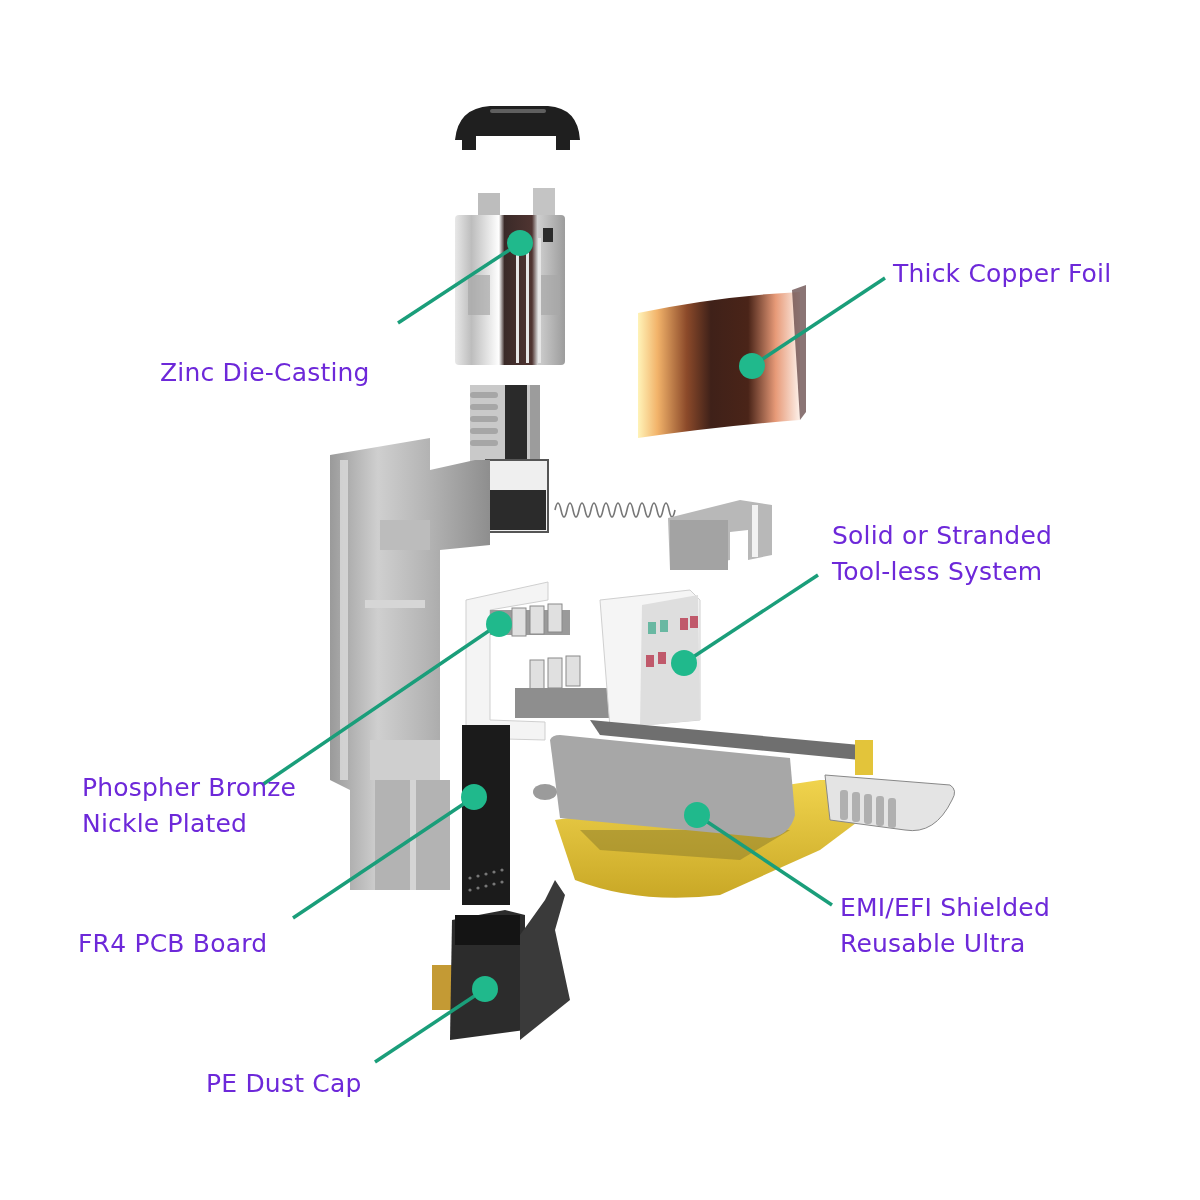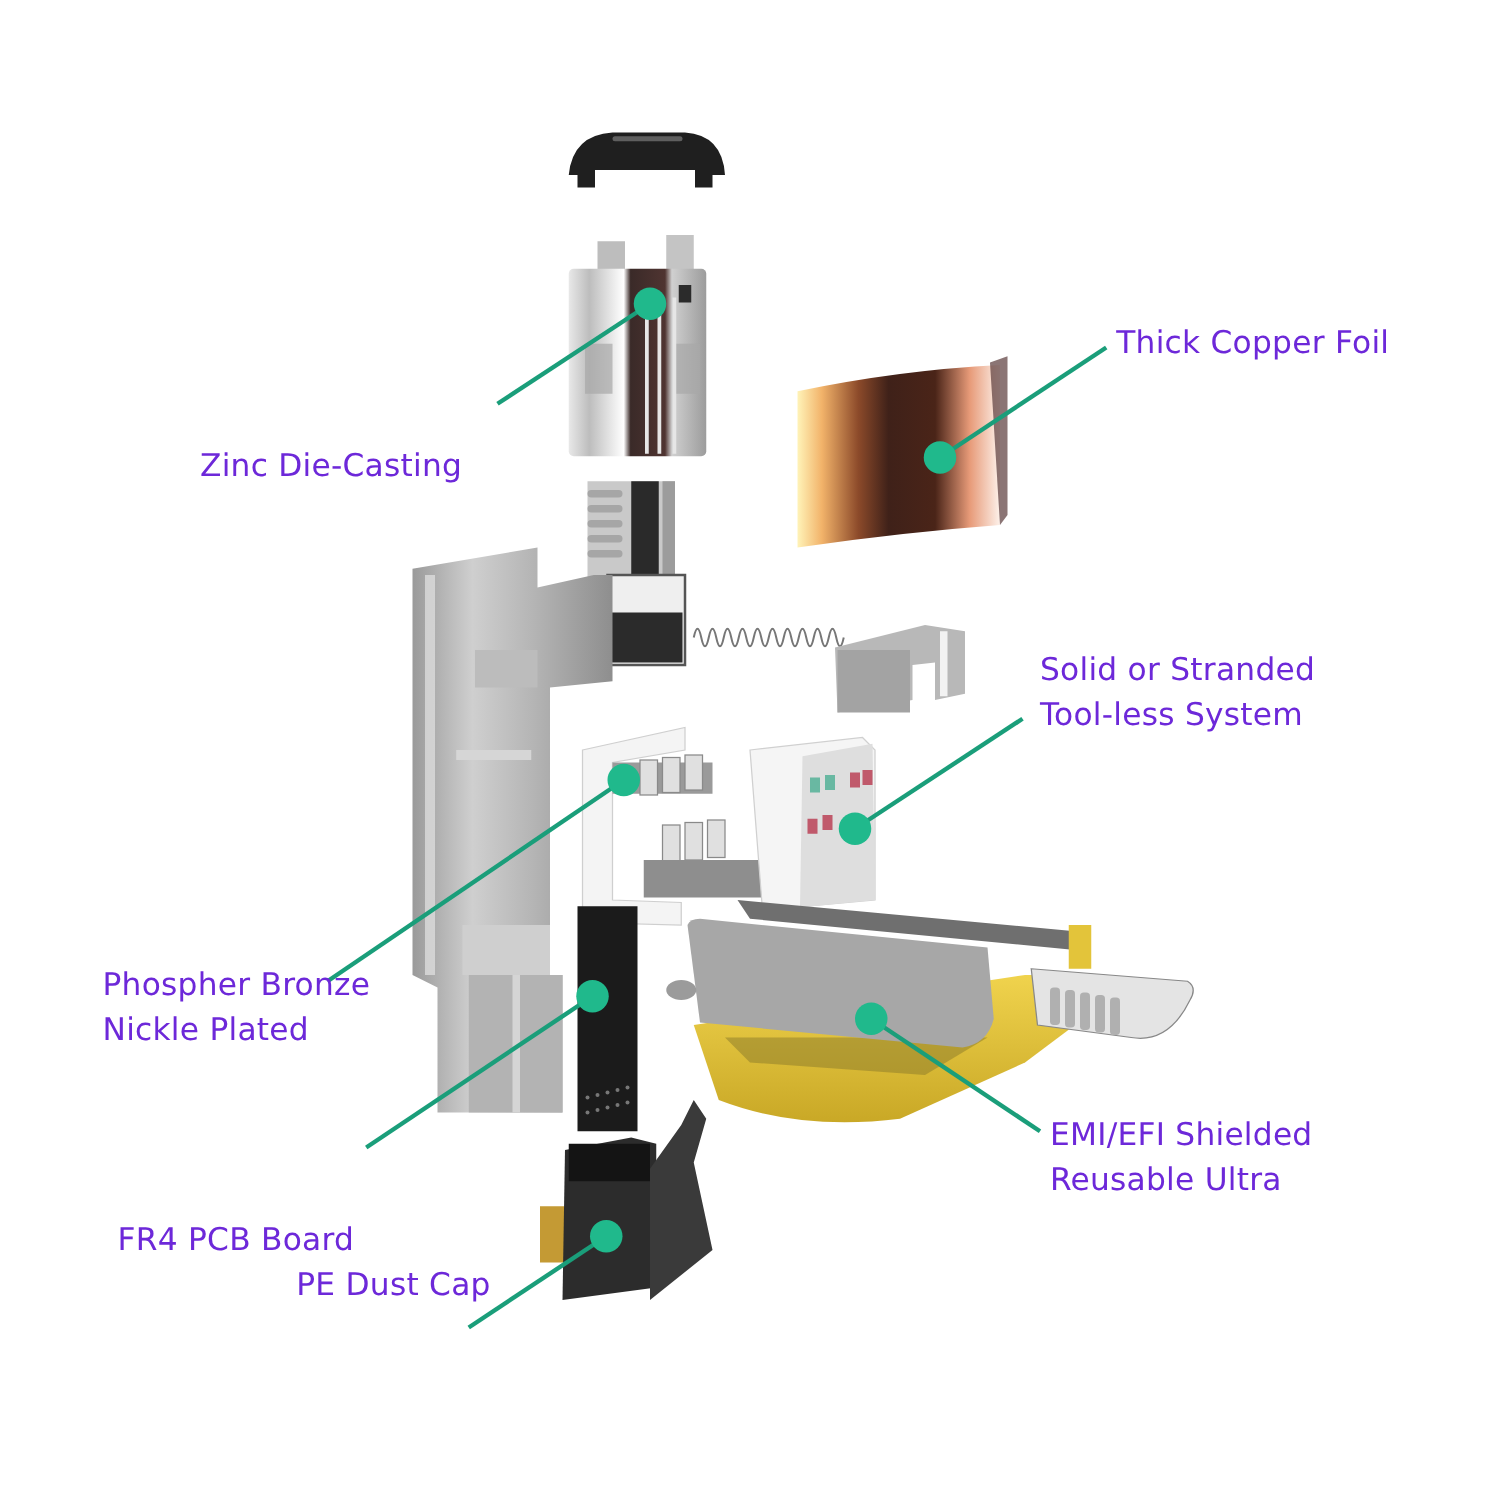--- a/index.html
+++ b/index.html
@@ -12,23 +12,23 @@
       font-size: 25px;
       line-height: 36px;
       white-space: nowrap;
       letter-spacing: 0.2px;
     }
     .label span { display: block; }
     #lbl-zinc { left: 160px; top: 307px; margin-top: 48px; }
     #lbl-copper { left: 893px; top: 256px; }
     #lbl-pinout { left: 832px; top: 518px; }
     #lbl-bronze { left: 82px; top: 770px; }
-    #lbl-pcb { left: 94px; top: 926px; margin-top: 48px; }
+    #lbl-pcb { left: 78px; top: 926px; }
     #lbl-housing { left: 840px; top: 890px; }
-    #lbl-dustcap { left: 206px; top: 1010px; margin-left: 31px; }
+    #lbl-dustcap { left: 206px; top: 1066px; }
   </style>
 </head>
 <body>
 
 <svg id="stage" width="1200" height="1200" viewBox="0 0 1200 1200" xmlns="http://www.w3.org/2000/svg">
   <defs>
     <linearGradient id="gCopper" x1="0" y1="0" x2="1" y2="0">
       <stop offset="0" stop-color="#fff3b8"></stop>
       <stop offset="0.12" stop-color="#f2b36a"></stop>
       <stop offset="0.3" stop-color="#8c4a2a"></stop>

